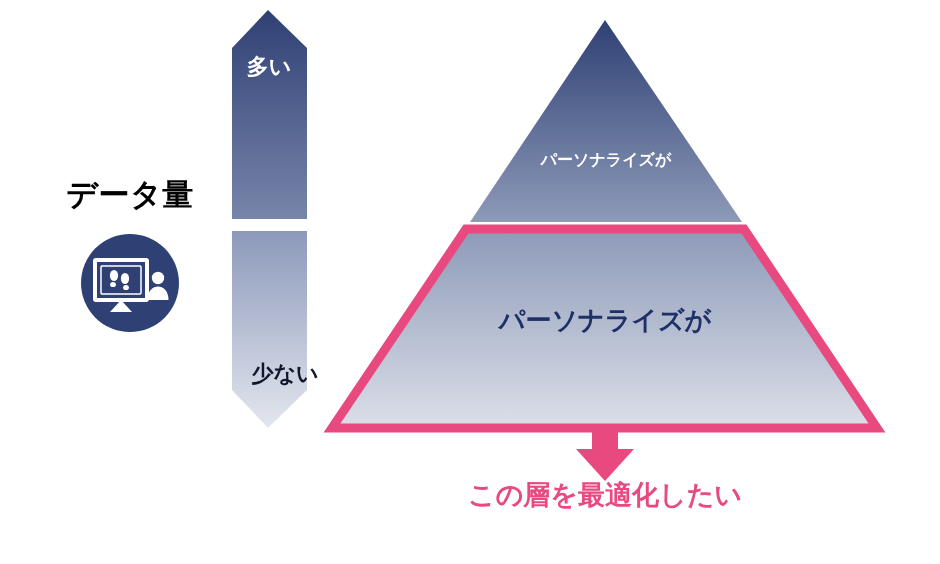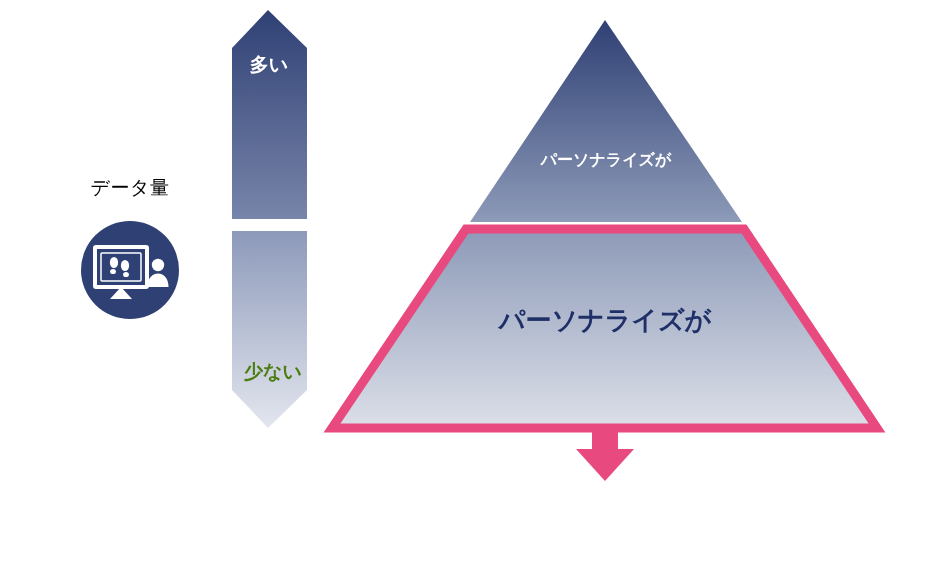--- a/index.html
+++ b/index.html
@@ -28,52 +28,52 @@
 
   
   #legend-block {
     position: absolute;
     left: 40px;
     top: 178px;
     width: 180px;
     text-align: center;
   }
   #legend-title {
-    font-size: 19px;
-    font-weight: normal;
+    font-size: 31px;
+    font-weight: bold;
     color: #000000;
     letter-spacing: 0.5px;
     line-height: 1.1;
     white-space: nowrap;
   }
   #legend-icon-wrap {
     margin-top: 22px;
     display: flex;
     justify-content: center;
   }
 
   
   .scale-label {
     position: absolute;
     width: 90px;
     text-align: center;
-    font-size: 19px;
+    font-size: 22px;
     font-weight: bold;
     line-height: 1.1;
     white-space: nowrap;
   }
   #scale-label-high {
     left: 224px;
     top: 55px;
     color: #ffffff;
   }
   #scale-label-low {
-    left: 228px;
+    left: 240px;
     top: 362px;
-    color: #4d7c0f;
+    color: #0f172a;
   }
 
   
   #tier-top-text {
     position: absolute;
     left: 486px;
     top: 148px;
     width: 240px;
     text-align: center;
     font-size: 16px;
@@ -174,14 +174,15 @@
   <div class="scale-label" id="scale-label-low">少ない</div>
 
   <div id="tier-top-text">
     <div>パーソナライズが</div>
   </div>
 
   <div id="tier-bottom-text">
     <div>パーソナライズが</div>
   </div>
 
+  <div id="callout-text">この層を最適化したい</div>
 
 </div>
 
 </body></html>

